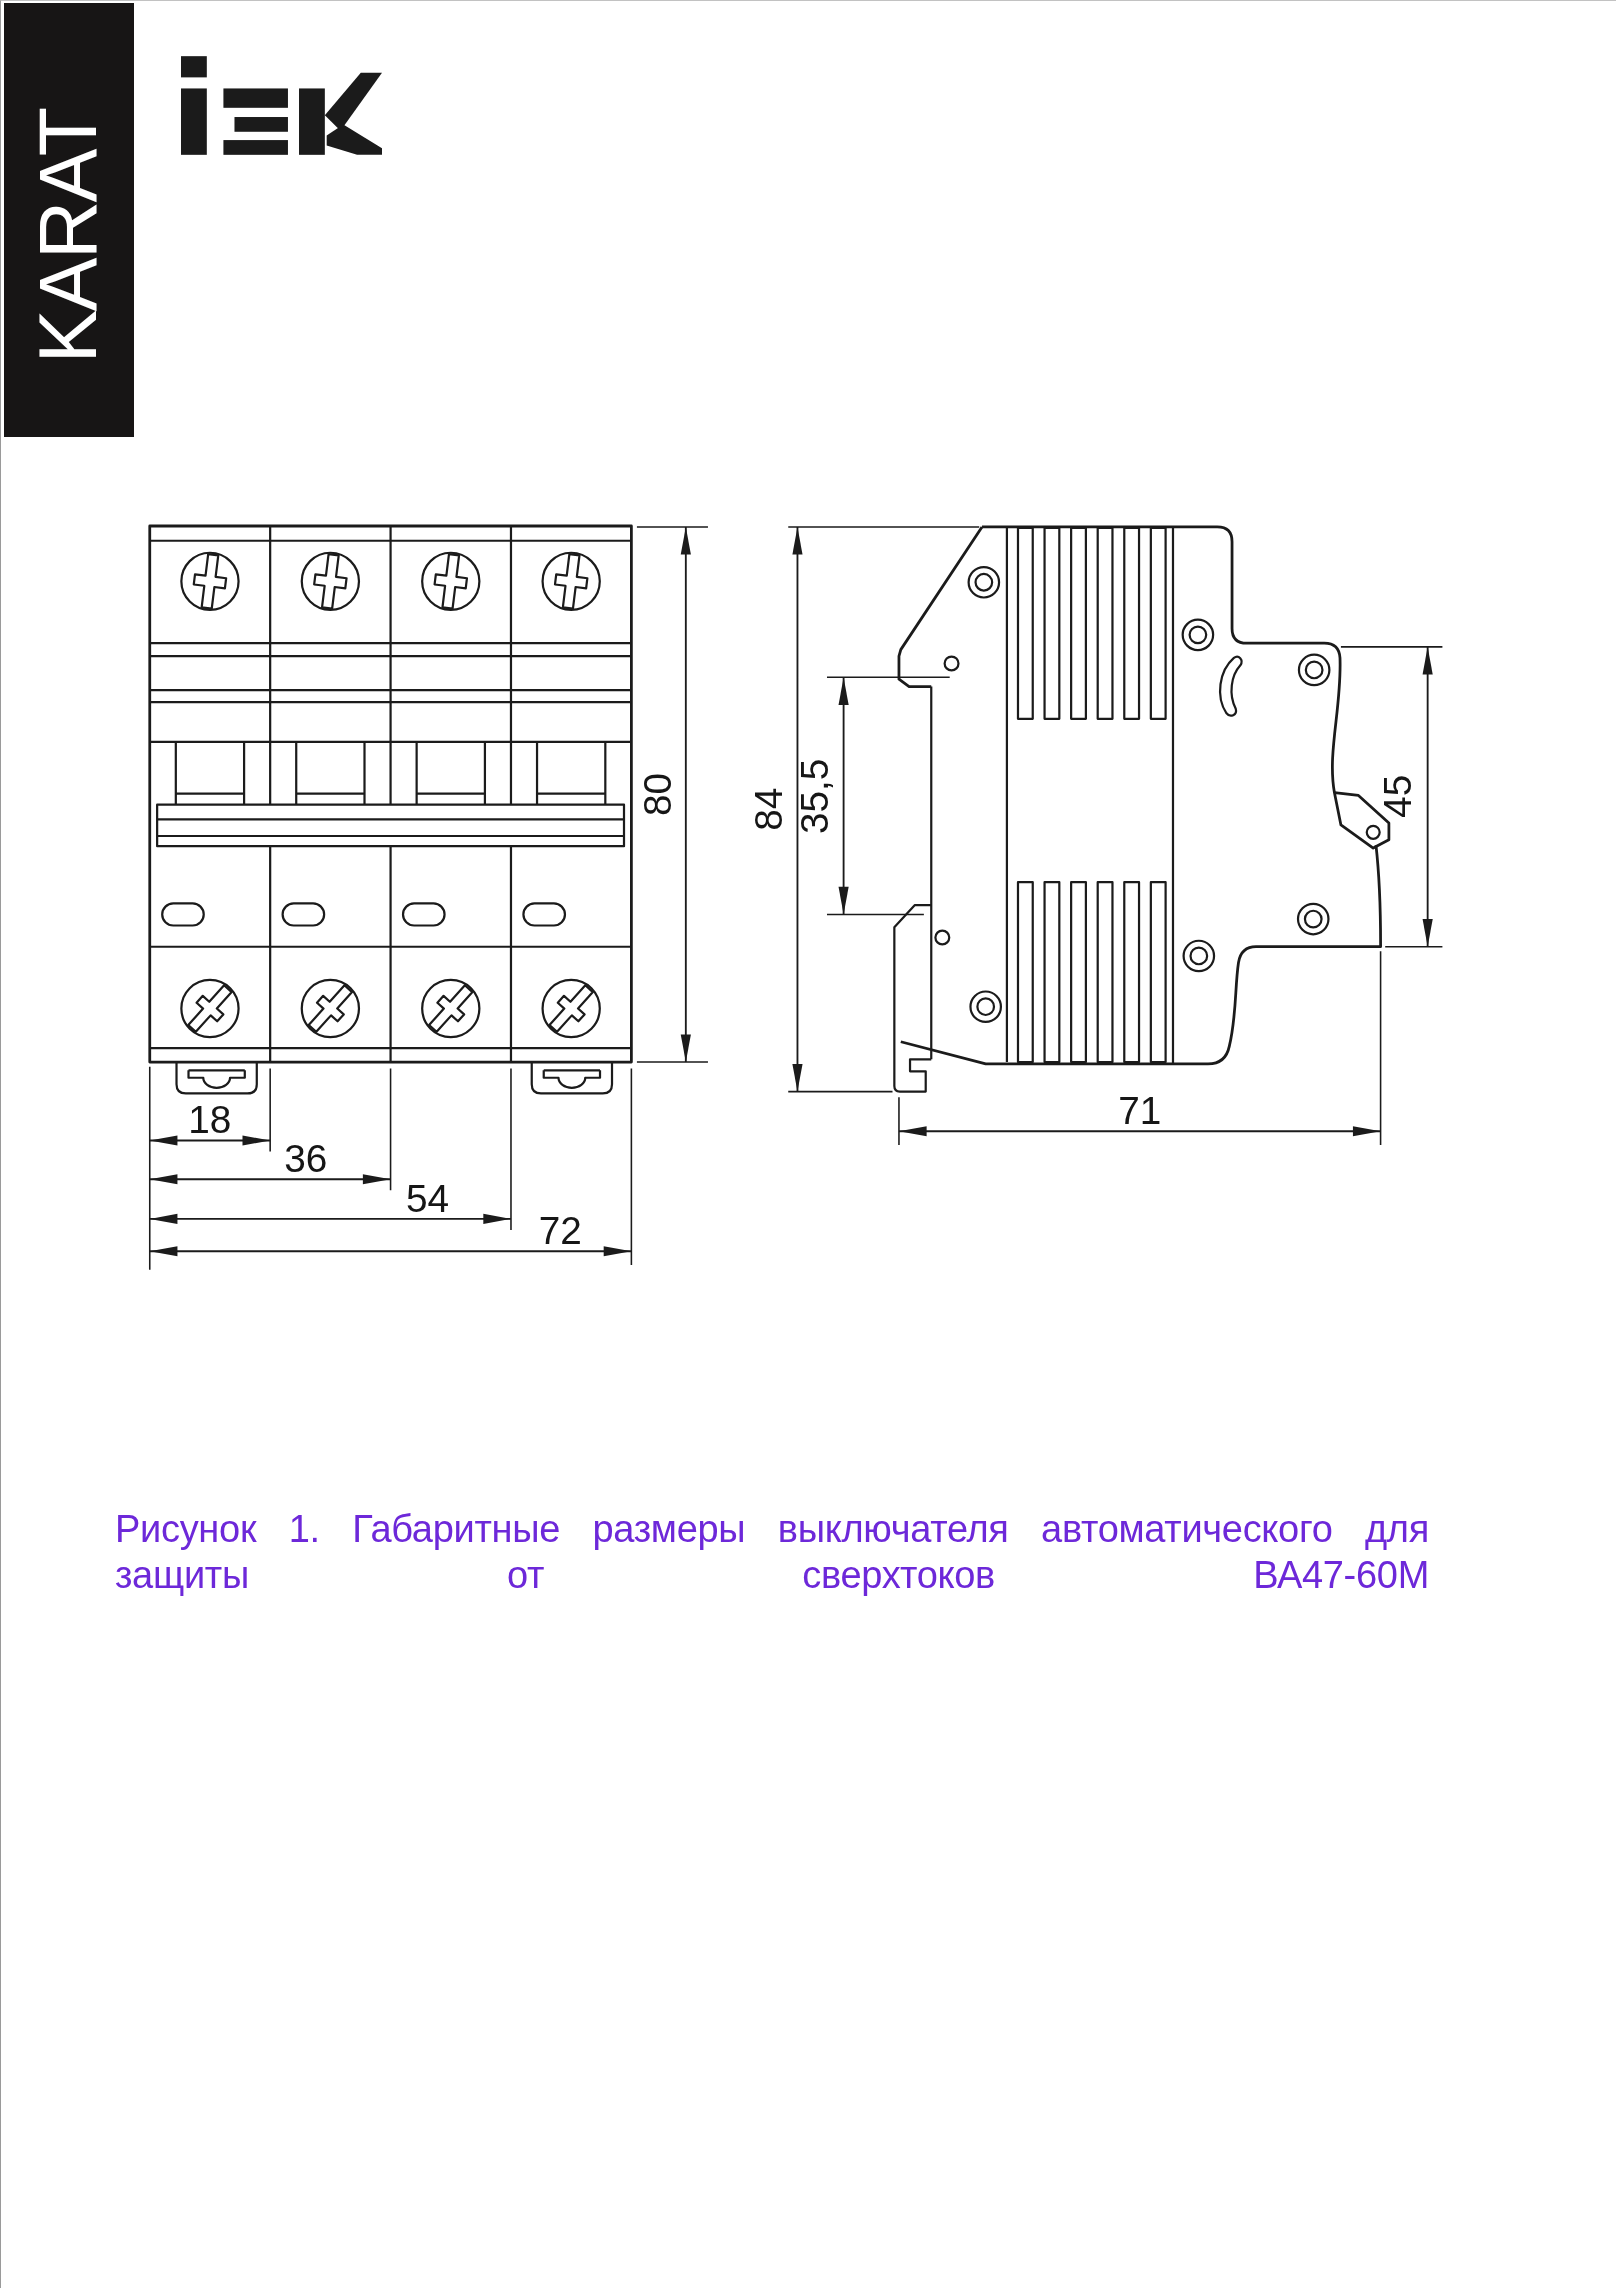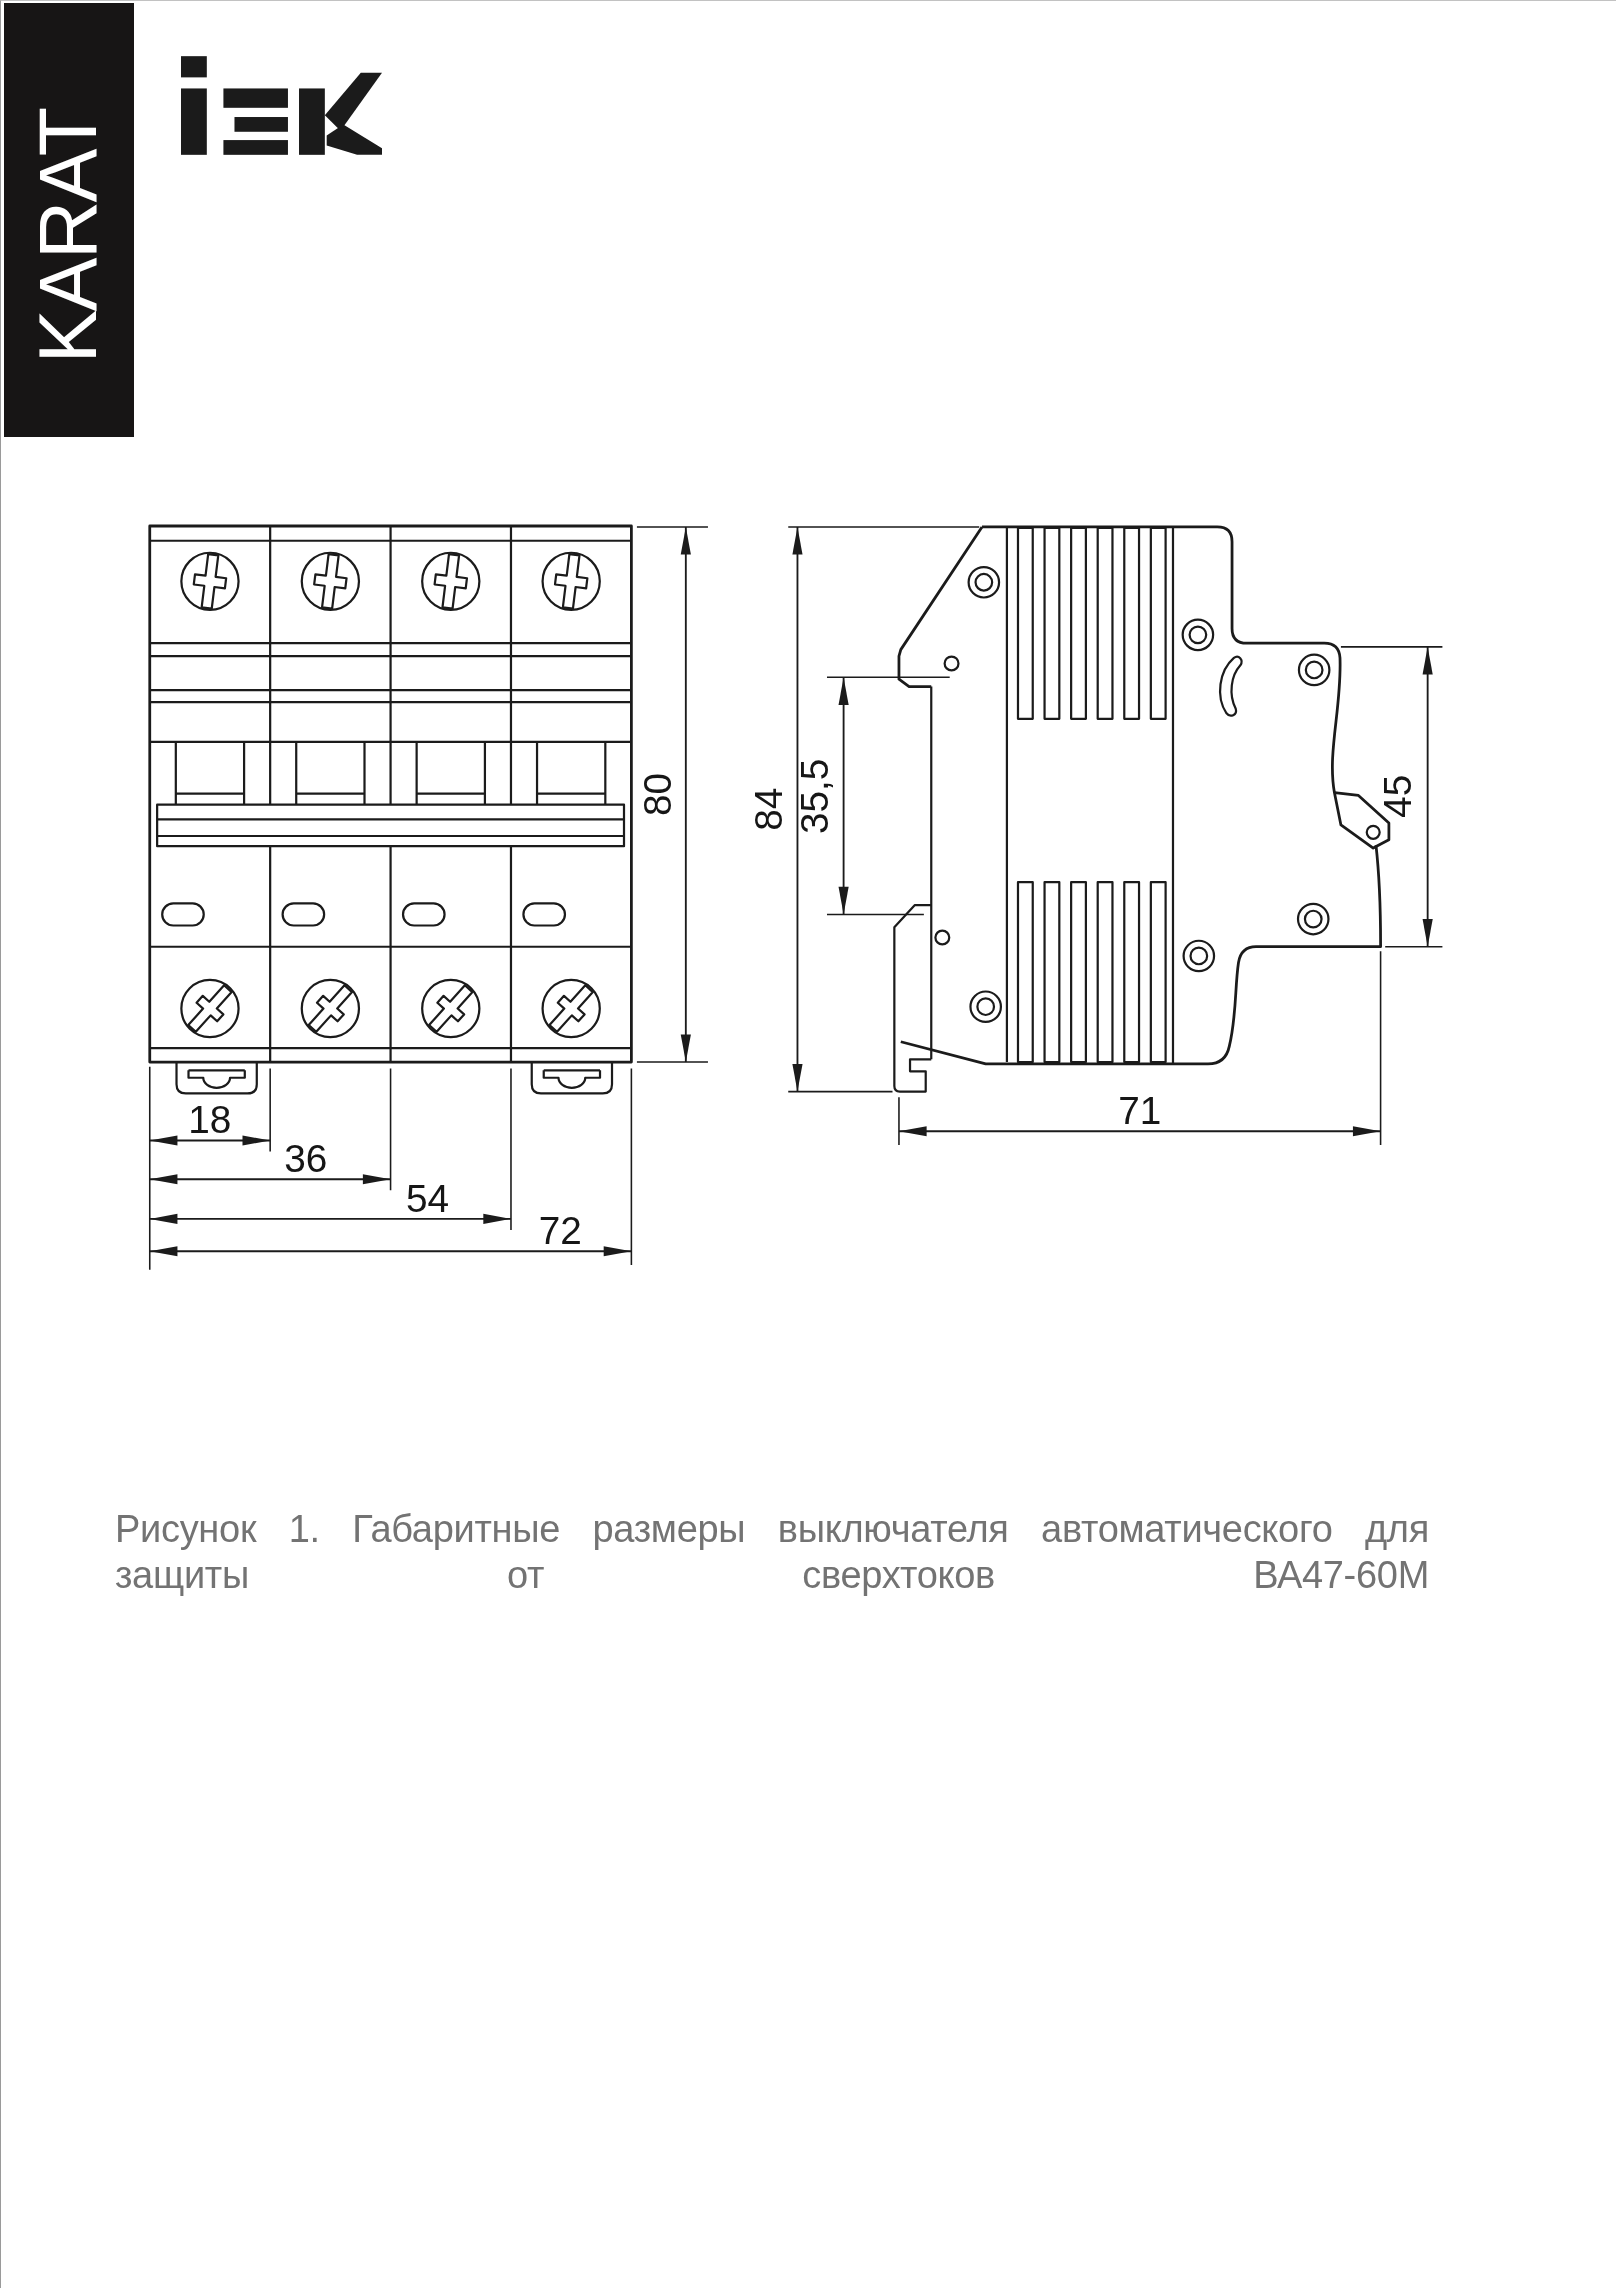--- a/index.html
+++ b/index.html
@@ -20,21 +20,21 @@
   .logo{position:absolute;left:180px;top:55px;width:201px;height:99px;}
   .drawing{position:absolute;left:0;top:0;width:1616px;height:1384px;}
   .ln{stroke:#1b1b1b;fill:none;stroke-width:2.4;stroke-linecap:butt;stroke-linejoin:round;}
   .thick{stroke-width:3;}
   .thin{stroke:#1b1b1b;fill:none;stroke-width:1.7;}
   .dim{stroke:#1b1b1b;fill:none;stroke-width:2;}
   .arr{fill:#1b1b1b;stroke:none;}
   .dimtxt{fill:#161616;font-family:"Liberation Sans",sans-serif;font-size:42px;}
   .caption{
     position:absolute;left:114px;top:1506px;width:1314px;
-    font-size:38px;letter-spacing:-0.3px;color:#737373;
+    font-size:38px;letter-spacing:-0.3px;color:#6d28d9;
     text-align:justify;text-align-last:justify;line-height:1.2;
     font-family:"Liberation Sans",sans-serif;
   }
 </style>
 </head>
 <body>
 
 <div class="page">
 
   <div class="banner">

